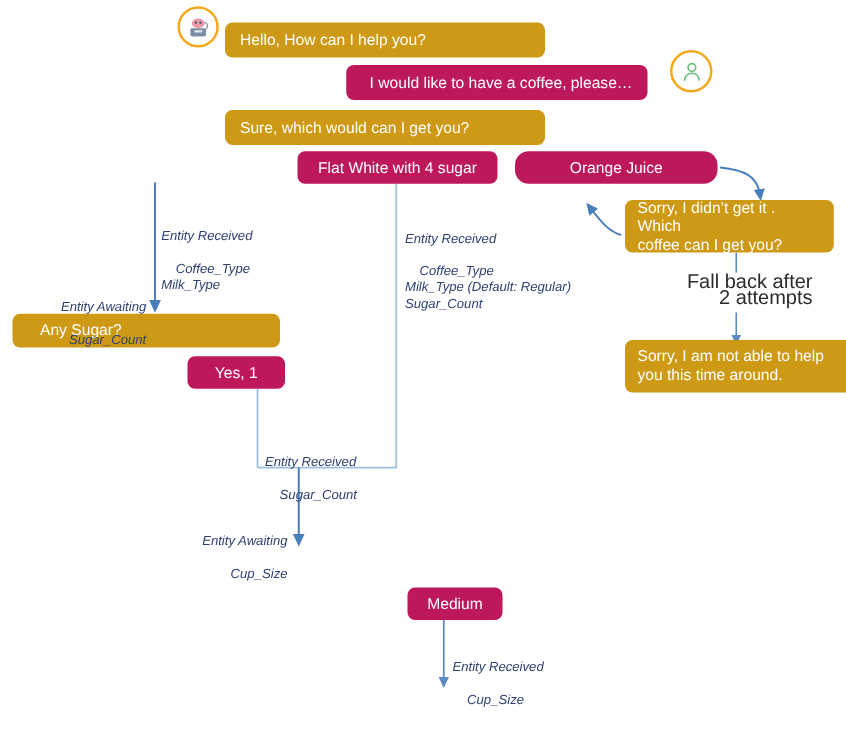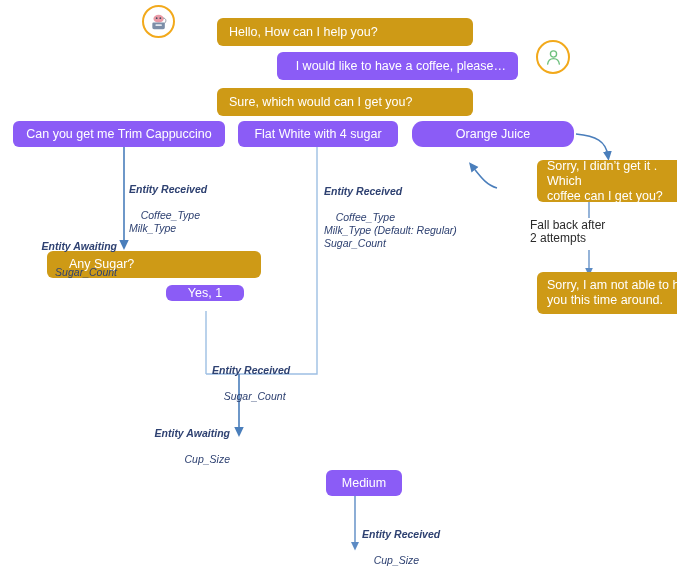--- a/index.html
+++ b/index.html
@@ -21,22 +21,22 @@
     position: absolute;
     box-sizing: border-box;
     border-radius: 6px;
     color: #ffffff;
     font-size: 12.5px;
     line-height: 15px;
     display: flex;
     align-items: center;
     white-space: pre-wrap;
   }
-  .bubble.gold   { background: #CE9A16; margin-left: 37px; }
-  .bubble.navy   { background: #8b5cf6; }
+  .bubble.gold   { background: #CE9A16; }
+  .bubble.navy   { background: #be185d; }
 
   .align-left   { justify-content: flex-start; text-align: left; }
   .align-center { justify-content: center;     text-align: center; }
   .align-right  { justify-content: flex-end;   text-align: right; }
 
   
   .avatar {
     position: absolute;
     border-radius: 50%;
     box-sizing: border-box;
@@ -50,33 +50,33 @@
   
   .note {
     position: absolute;
     font-size: 10.5px;
     line-height: 13px;
     color: #2E4171;
     font-style: italic;
     white-space: pre;
   }
   .note .hd {
-    font-weight: bold;
+    font-weight: normal;
     font-style: italic;
     display: block;
   }
   .note.r { text-align: right; }
   .note.l { text-align: left; }
 
   .plainnote {
     position: absolute;
-    font-size: 12px;
+    font-size: 16px;
     line-height: 13px;
     color: #2b2b2b;
-    text-align: left;
+    text-align: right;
     white-space: pre;
   }
 
   
   #wires {
     position: absolute;
     left: 0; top: 0;
     width: 677px;
     height: 585px;
     pointer-events: none;
@@ -134,29 +134,28 @@
       <path d="M4.6 20.4 c0.6-4.7 3.7-7 7.4-7 s6.8 2.3 7.4 7" fill="none" stroke="#6EC07E" stroke-width="1.7" stroke-linecap="round"></path>
     </svg>
   </div>
 
   <div class="bubble gold align-left" style="left:180px; top:18px; width:256px; height:28px; padding:0 12px;">Hello, How can I help you?</div>
 
   <div class="bubble navy align-right" style="left:277px; top:52px; width:241px; height:28px; padding:0 12px;">I would like to have a coffee, please…</div>
 
   <div class="bubble gold align-left" style="left:180px; top:88px; width:256px; height:28px; padding:0 12px;">Sure, which would can I get you?</div>
 
-  <div class="bubble navy align-center" style="left:13px; top:121px; width:212px; height:26px;">Can you get me Trim Cappuccino</div>
 
   <div class="bubble navy align-center" style="left:238px; top:121px; width:160px; height:26px;">Flat White with 4 sugar</div>
 
   <div class="bubble navy align-center" style="left:412px; top:121px; width:162px; height:26px;border-radius:11px;">Orange Juice</div>
 
   <div class="bubble gold align-left" style="left:10px; top:251px; width:214px; height:27px; padding:0 22px;">Any Sugar?</div>
 
-  <div class="bubble navy align-center" style="left:166px; top:285px; width:78px; height:16px;">Yes, 1</div>
+  <div class="bubble navy align-center" style="left:150px; top:285px; width:78px; height:26px;">Yes, 1</div>
 
 
   <div class="bubble navy align-center" style="left:326px; top:470px; width:76px; height:26px;">Medium</div>
 
 
   <div class="bubble gold align-left" style="left:500px; top:160px; width:167px; height:42px; padding:0 10px;">Sorry, I didn’t get it . Which
 coffee can I get you?</div>
 
   <div class="bubble gold align-left" style="left:500px; top:272px; width:194px; height:42px; padding:0 10px;">Sorry, I am not able to help
 you this time around.</div>

